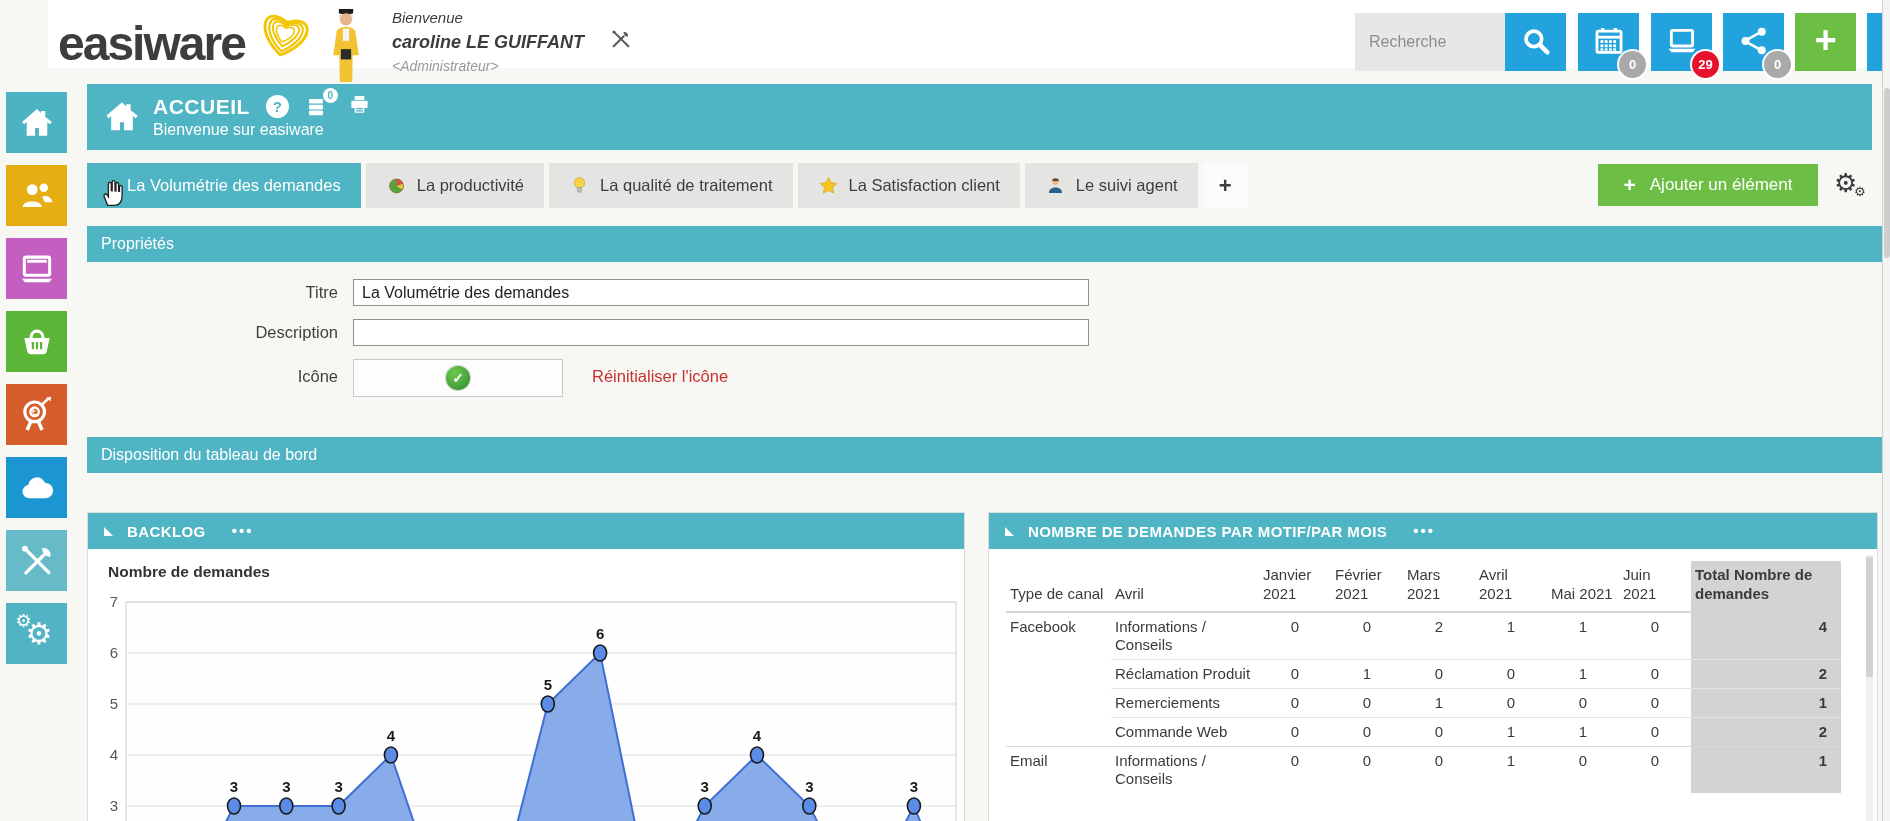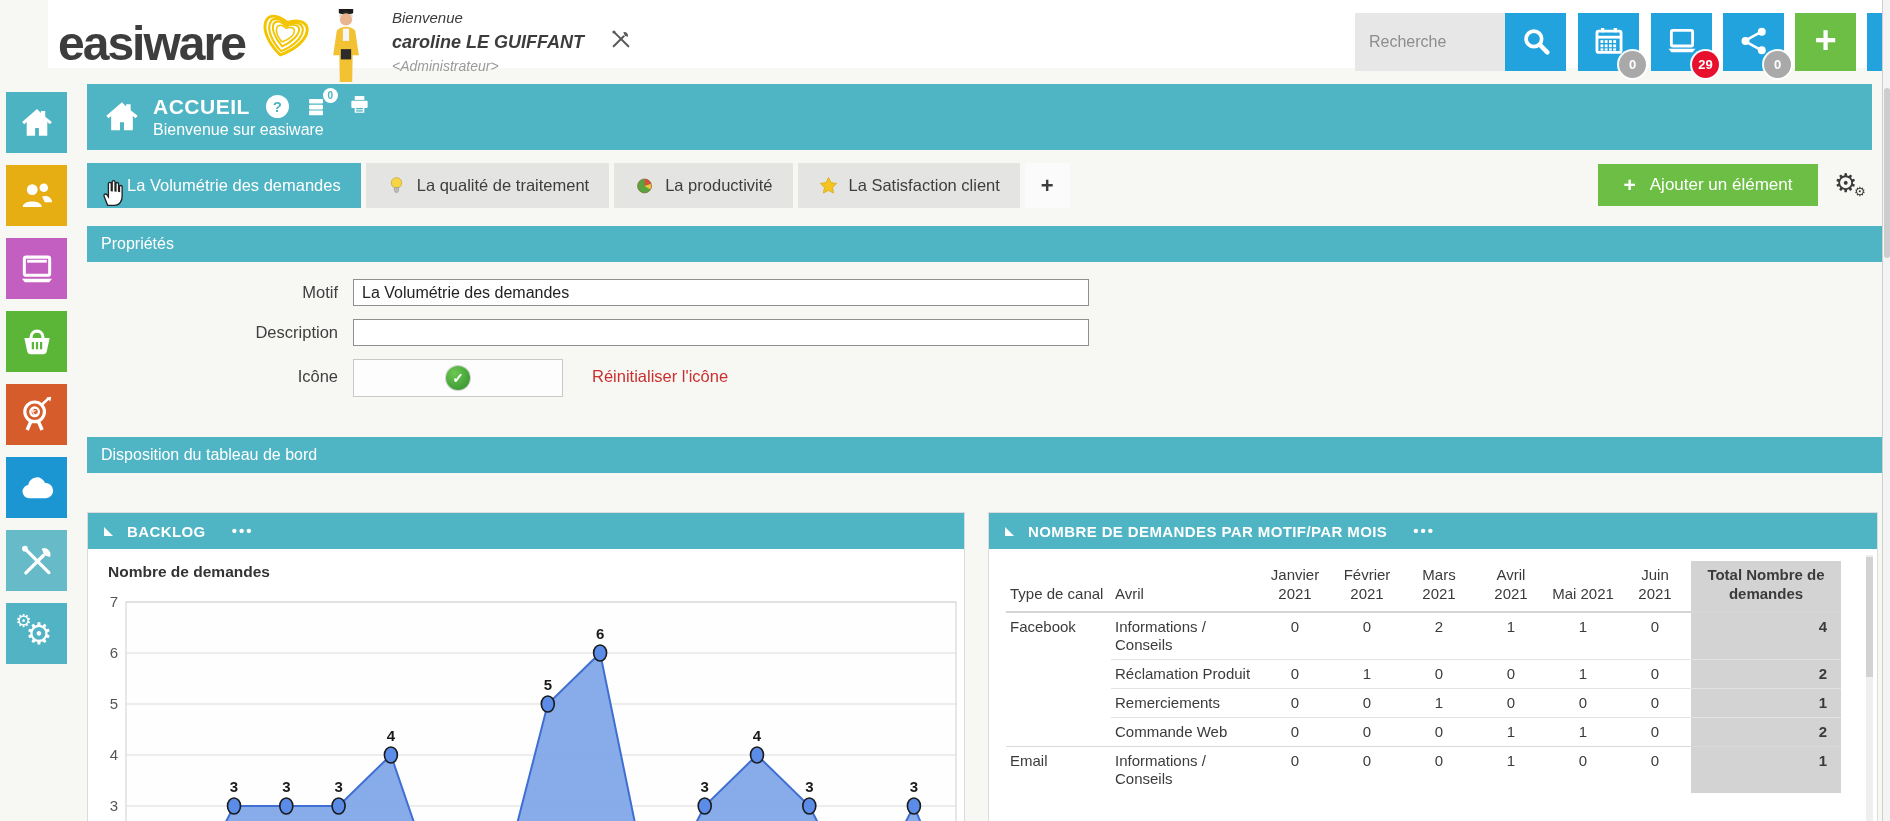--- a/index.html
+++ b/index.html
@@ -70,21 +70,21 @@
   .panel-right { left:988px; width:890px; }
   .panel-header { height:36px; background:#4fb4c3; color:#fff; display:flex; align-items:center; padding-left:16px; gap:14px; }
   .panel-title { font-size:15px; font-weight:bold; letter-spacing:.4px; }
   .tri { width:0; height:0; border-bottom:9px solid #fff; border-right:9px solid transparent; cursor:pointer; }
   .dots { font-size:15px; font-weight:bold; letter-spacing:2px; margin-left:12px; cursor:pointer; line-height:10px; }
   .chart-title { position:absolute; left:20px; top:50px; font-size:15.5px; font-weight:bold; color:#333; }
   .chart-svg { position:absolute; left:0; top:36px; }
 
   
   .motif-table { border-collapse:collapse; margin:12px 0 0 17px; table-layout:fixed; font-size:15px; color:#3b3b3b; }
-  .motif-table th { font-weight:normal; vertical-align:bottom; padding:4px 4px 8px 4px; text-align:center; line-height:19px; border-bottom:2px solid #d5d5d5; }
+  .motif-table th { font-weight:normal; vertical-align:bottom; padding:4px 4px 8px 4px; text-align:left; line-height:19px; border-bottom:2px solid #d5d5d5; }
   .motif-table th.c-canal, .motif-table th.c-motif { text-align:left;margin-left:27px; }
   .motif-table th.c-total { background:#d3d3d3; font-weight:bold; }
   .motif-table td { padding:5px 4px; line-height:18px; vertical-align:top; }
   .motif-table td.c-canal { text-align:left; }
   .motif-table td.c-motif { text-align:left; }
   .motif-table td.c-month { text-align:center; }
   .motif-table td.c-total { background:#d3d3d3; text-align:right; padding-right:14px; font-weight:bold; }
   .motif-table tr.r td.c-motif, .motif-table tr.r td.c-month, .motif-table tr.r td.c-total { border-top:1px solid #e3e3e3; }
   .motif-table tr.group td { border-top:1px solid #d9d9d9 !important;margin-left:40px; }
   .inner-scroll { position:absolute; right:4px; top:42px; width:7px; height:370px; background:#efefef; }
@@ -307,44 +307,54 @@
   <div class="banner-subtitle">Bienvenue sur easiware</div>
 </div>
 
 <div class="tabs-row" id="tabs-row">
     <button class="tab active">
       <span>La Volumétrie des demandes</span>
     </button>
     <button class="tab">
       <span style="width: 21px; height: 21px; display: flex;">
         <svg viewBox="0 0 24 24">
+          <circle cx="12" cy="12.5" r="8" fill="#59a33e"></circle>
+          <path d="M12 12.5V4.5a8 8 0 0 1 7.6 5.5z" fill="#d94f3d"></path>
+          <path d="M12 12.5l7.6-2.5a8 8 0 0 1-1 6.6z" fill="#f0c33c"></path>
+          <circle cx="12" cy="12.5" r="8" fill="none" stroke="#8a5a30" stroke-width=".7"></circle>
+        </svg>
+      </span>
+      <span>La productivité</span>
+    </button>
+    <button class="tab">
+      <span style="width: 21px; height: 21px; display: flex;">
+        <svg viewBox="0 0 24 24">
           <circle cx="12" cy="9" r="6" fill="#f6d444" stroke="#c9a227" stroke-width=".8"></circle>
           <path d="M9.6 14.4h4.8v3.2l-1 2.2h-2.8l-1-2.2z" fill="#bdbdbd" stroke="#8a8a8a" stroke-width=".6"></path>
         </svg>
       </span>
       <span>La qualité de traitement</span>
     </button>
     <button class="tab">
       <span style="width: 21px; height: 21px; display: flex;">
         <svg viewBox="0 0 24 24">
-          <circle cx="12" cy="12.5" r="8" fill="#59a33e"></circle>
-          <path d="M12 12.5V4.5a8 8 0 0 1 7.6 5.5z" fill="#d94f3d"></path>
-          <path d="M12 12.5l7.6-2.5a8 8 0 0 1-1 6.6z" fill="#f0c33c"></path>
-          <circle cx="12" cy="12.5" r="8" fill="none" stroke="#8a5a30" stroke-width=".7"></circle>
-        </svg>
-      </span>
-      <span>La productivité</span>
+          <path d="M12 2.8l2.9 5.9 6.5.9-4.7 4.6 1.1 6.5L12 17.6l-5.8 3.1 1.1-6.5L2.6 9.6l6.5-.9z" fill="#f3c51e" stroke="#d9a414" stroke-width=".8"></path>
+        </svg>
+      </span>
+      <span>La Satisfaction client</span>
     </button>
     <button class="tab">
       <span style="width: 21px; height: 21px; display: flex;">
         <svg viewBox="0 0 24 24">
-          <path d="M12 2.8l2.9 5.9 6.5.9-4.7 4.6 1.1 6.5L12 17.6l-5.8 3.1 1.1-6.5L2.6 9.6l6.5-.9z" fill="#f3c51e" stroke="#d9a414" stroke-width=".8"></path>
-        </svg>
-      </span>
-      <span>La Satisfaction client</span>
+          <circle cx="12" cy="7.5" r="3.7" fill="#e8b88a"></circle>
+          <path d="M12 3.6c-2.3 0-3.9 1.3-3.9 3.1 0 .5 7.8.5 7.8 0 0-1.8-1.6-3.1-3.9-3.1z" fill="#6b4a2f"></path>
+          <path d="M4.5 20.5c0-4.4 4-6.2 7.5-6.2s7.5 1.8 7.5 6.2z" fill="#2e5f8a"></path>
+        </svg>
+      </span>
+      <span>Le suivi agent</span>
     </button>
     <button class="tab addtab">+</button>
   </div>
 <button class="add-element-btn">
   <span class="plus">+</span>
   <span>Ajouter un élément</span>
 </button>
 <span class="settings-gears">
   <span class="g1">⚙</span>
     <span class="g2">⚙</span>
@@ -352,21 +362,21 @@
 
 <span class="cursor-hand">
   <svg viewBox="0 0 24 28" width="27" height="31">
     <path d="M8.5 26.5l-3.2-8.3c-.6-1.6 1.5-2.7 2.5-1.3l1.4 2V7.2c0-1.9 2.6-1.9 2.6 0v6l.8.1V5.6c0-1.9 2.6-1.9 2.6 0v7.8l.8.1V7.2c0-1.8 2.4-1.8 2.4 0v6.6l.8.1v-4c0-1.8 2.4-1.8 2.4 0v8.3c0 3.9-2 8.3-6.8 8.3z" fill="#fff" stroke="#222" stroke-width="1.2"></path>
   </svg>
 </span>
 
 <div class="section-bar" style="top:226px;">
   <span>Propriétés</span>
 </div>
-<div class="fld-label" style="top:283px;">Motif</div>
+<div class="fld-label" style="top:283px;">Titre</div>
 <input class="fld-input" style="top: 279px;" type="text" value="La Volumétrie des demandes">
 <div class="fld-label" style="top:323px;">Description</div>
 <input class="fld-input" style="top: 319px;" type="text" value="">
 <div class="fld-label" style="top:367px;">Icône</div>
 <div class="icon-box">
   <span class="check-circle">✓</span>
 </div>
 <a class="reset-link" href="#">Réinitialiser l'icône</a>
 
 <div class="section-bar" style="top:437px;">

